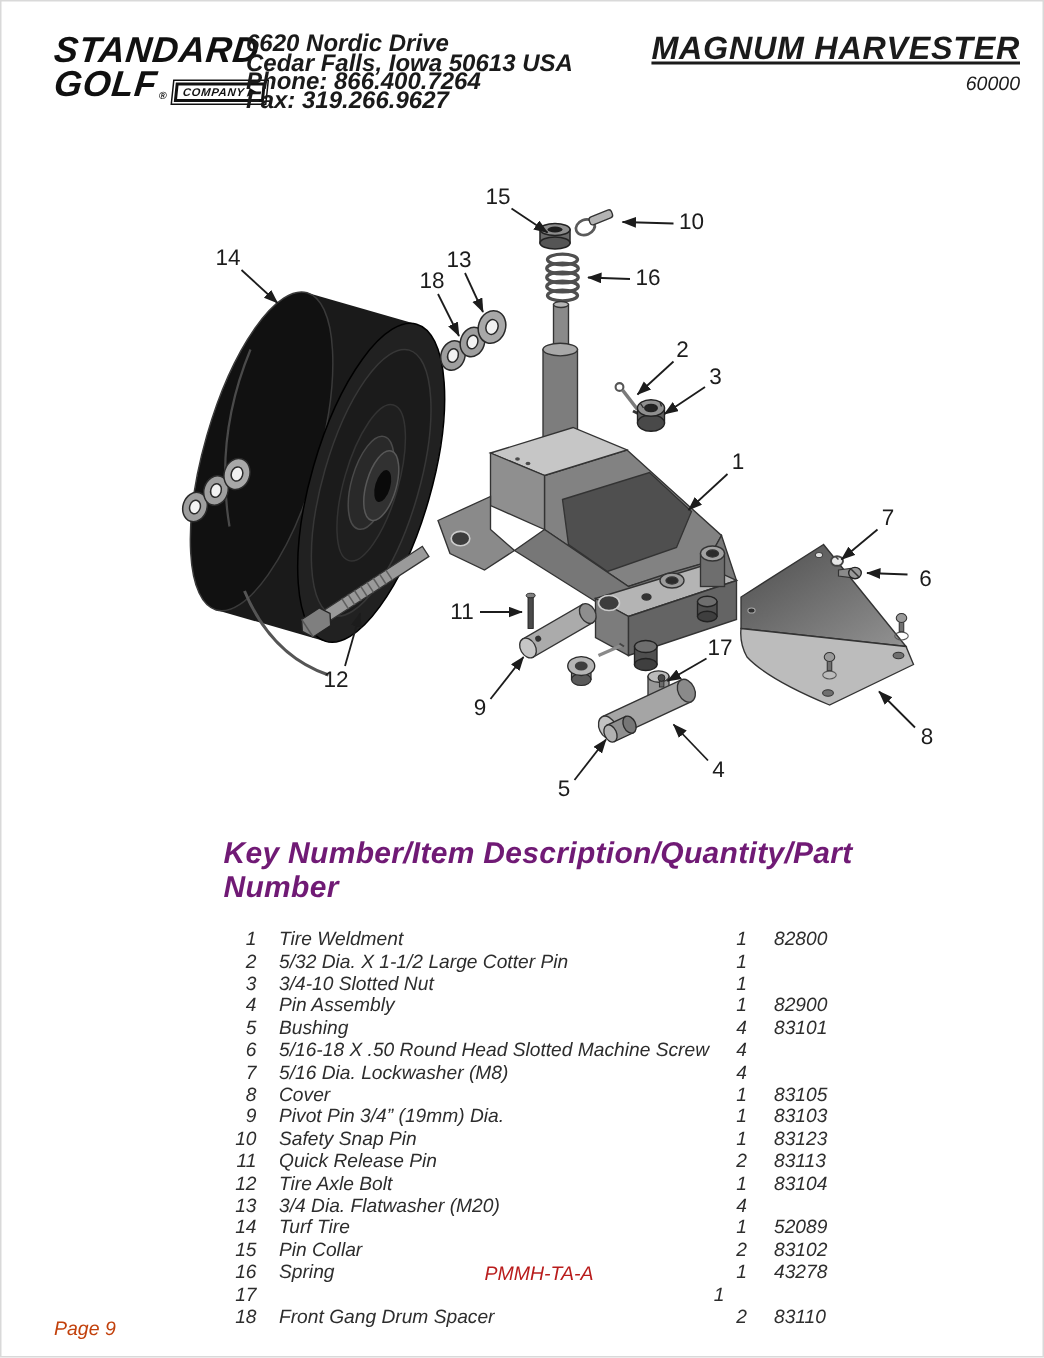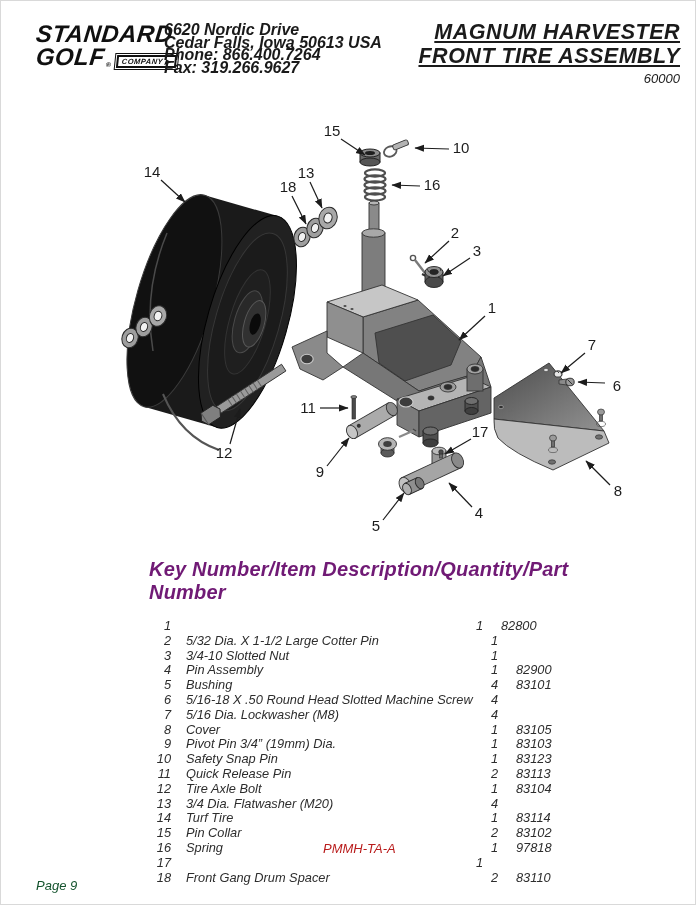--- a/index.html
+++ b/index.html
@@ -27,21 +27,21 @@
   .callout-text{font-family:"Liberation Sans",sans-serif;font-size:15px;fill:#1c1c1c;}
   
   .parts-table{position:absolute;left:148px;top:557px;width:445px;color:#2d2d2d;}
   .table-title{font-size:20px;font-weight:bold;font-style:italic;color:#701a75;margin:0 0 14px 0;letter-spacing:.2px;}
   .trow{display:grid;grid-template-columns:22px 312px 15px 96px;height:14.8px;font-size:12.8px;font-style:italic;align-items:baseline;}
   .c-key{text-align:right;}
   .c-desc{padding-left:15px;white-space:nowrap;}
   .c-qty{text-align:right;}
   .c-part{padding-left:18px;}
   
-  .footer-page{position:absolute;left:35px;top:877px;font-size:13px;font-style:italic;color:#14532d;}
+  .footer-page{position:absolute;left:35px;top:877px;font-size:13px;font-style:italic;color:#c2410c;}
   .footer-code{position:absolute;left:322px;top:840px;font-size:13px;font-style:italic;color:#b91c1c;}
 </style>
 </head>
 <body>
 
 <div class="page">
 
   <svg id="diagram" viewBox="0 0 696 905" xmlns="http://www.w3.org/2000/svg">
     <defs>
       <marker id="ah" markerWidth="9" markerHeight="8" refX="7.5" refY="3" orient="auto">
@@ -359,29 +359,29 @@
 
   <div class="address">
     <div>6620 Nordic Drive</div>
     <div>Cedar Falls, Iowa  50613  USA</div>
     <div>Phone: 866.400.7264</div>
     <div>Fax: 319.266.9627</div>
   </div>
 
   <div class="title-block">
     <div class="title-line">MAGNUM HARVESTER</div>
-    <div class="title-line">FRONT TIRE ASSEMBLY</div>
     <div class="product-number">60000</div>
   </div>
 
   <section class="parts-table">
     <h2 class="table-title">Key Number/Item Description/Quantity/Part Number</h2>
     <div id="rows">
         <div class="trow">
           <span class="c-key">1</span>
+          <span class="c-desc">Tire Weldment</span>
           <span class="c-qty">1</span>
           <span class="c-part">82800</span>
         </div>
         <div class="trow">
           <span class="c-key">2</span>
           <span class="c-desc">5/32 Dia. X 1-1/2 Large Cotter Pin</span>
           <span class="c-qty">1</span>
           <span class="c-part"></span>
         </div>
         <div class="trow">
@@ -447,33 +447,33 @@
         <div class="trow">
           <span class="c-key">13</span>
           <span class="c-desc">3/4 Dia. Flatwasher (M20)</span>
           <span class="c-qty">4</span>
           <span class="c-part"></span>
         </div>
         <div class="trow">
           <span class="c-key">14</span>
           <span class="c-desc">Turf Tire</span>
           <span class="c-qty">1</span>
-          <span class="c-part">83114</span>
+          <span class="c-part">52089</span>
         </div>
         <div class="trow">
           <span class="c-key">15</span>
           <span class="c-desc">Pin Collar</span>
           <span class="c-qty">2</span>
           <span class="c-part">83102</span>
         </div>
         <div class="trow">
           <span class="c-key">16</span>
           <span class="c-desc">Spring</span>
           <span class="c-qty">1</span>
-          <span class="c-part">97818</span>
+          <span class="c-part">43278</span>
         </div>
         <div class="trow">
           <span class="c-key">17</span>
           <span class="c-qty">1</span>
           <span class="c-part"></span>
         </div>
         <div class="trow">
           <span class="c-key">18</span>
           <span class="c-desc">Front Gang Drum Spacer</span>
           <span class="c-qty">2</span>

